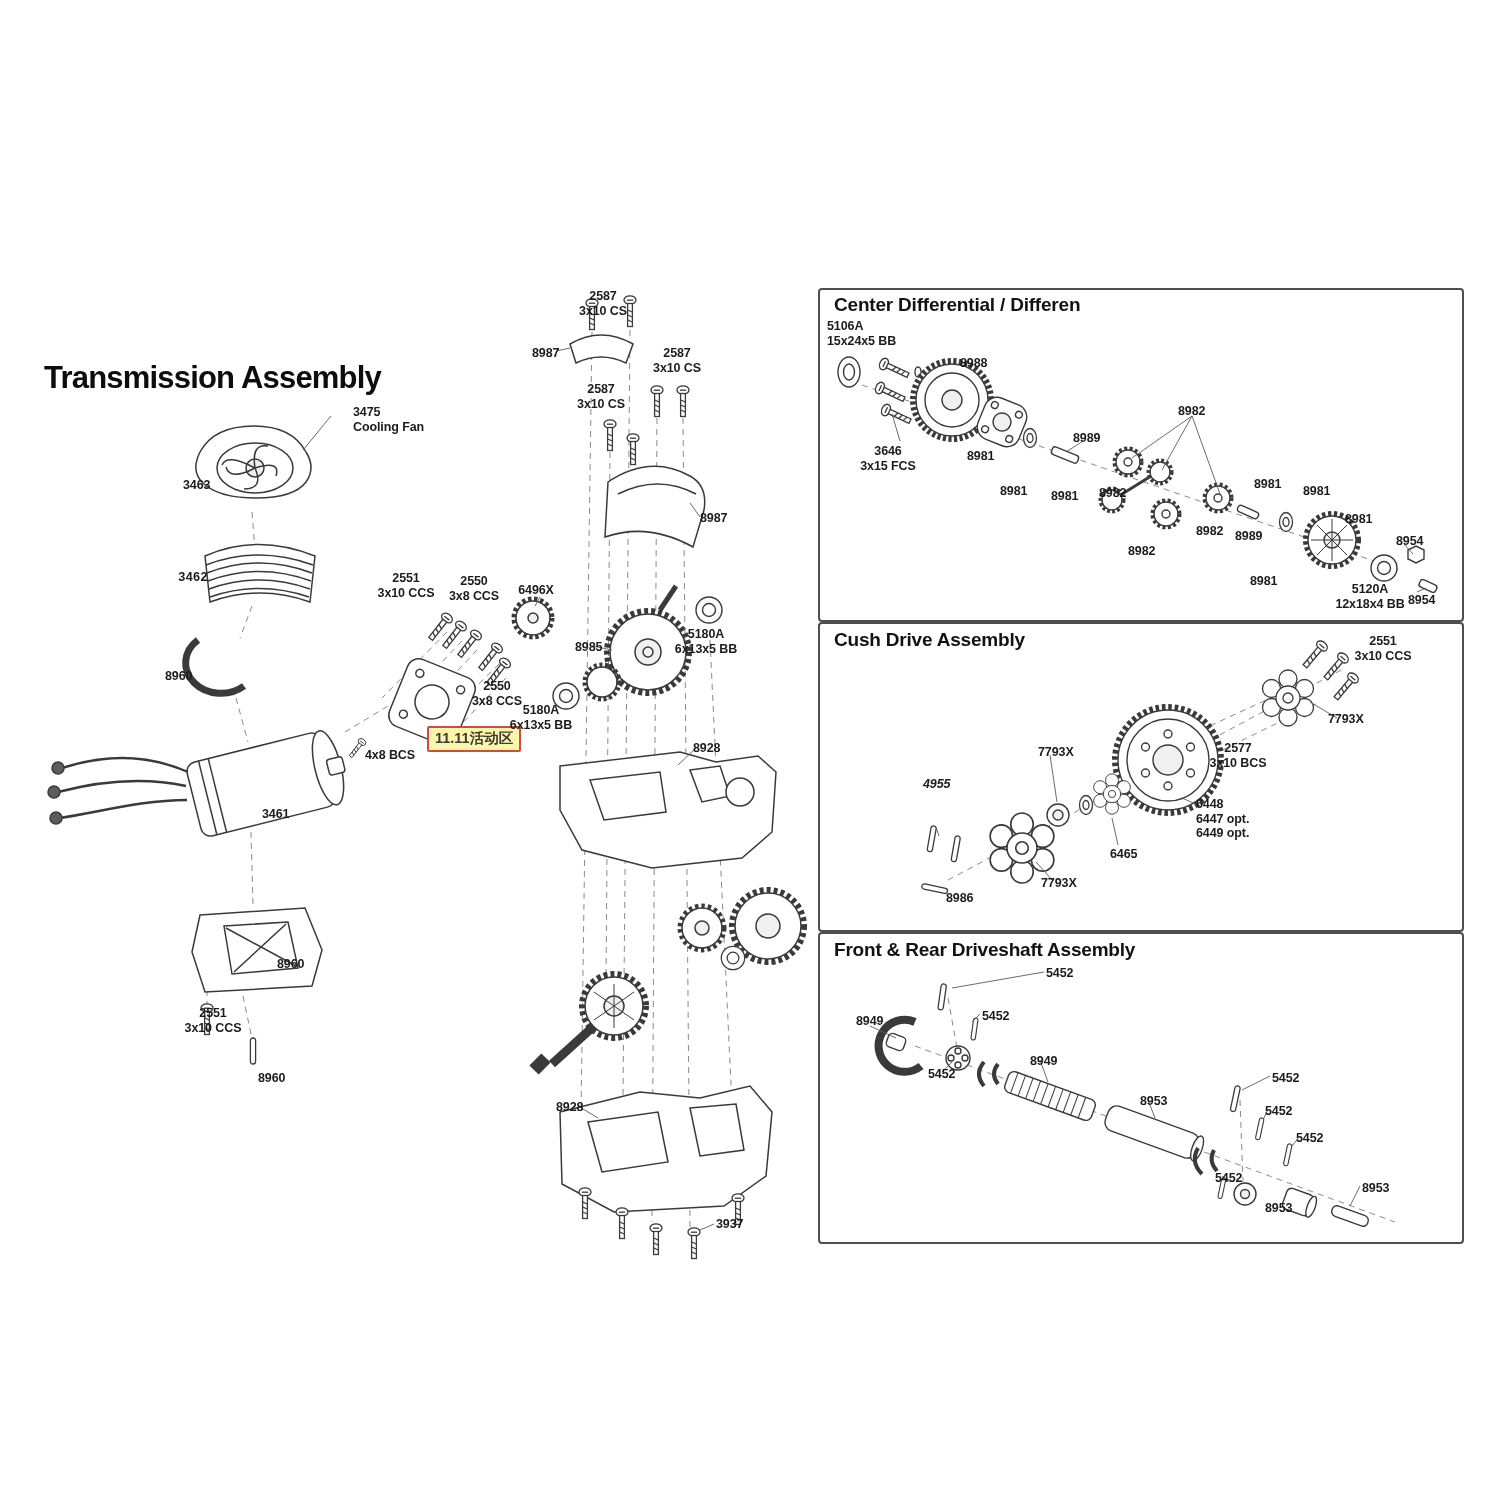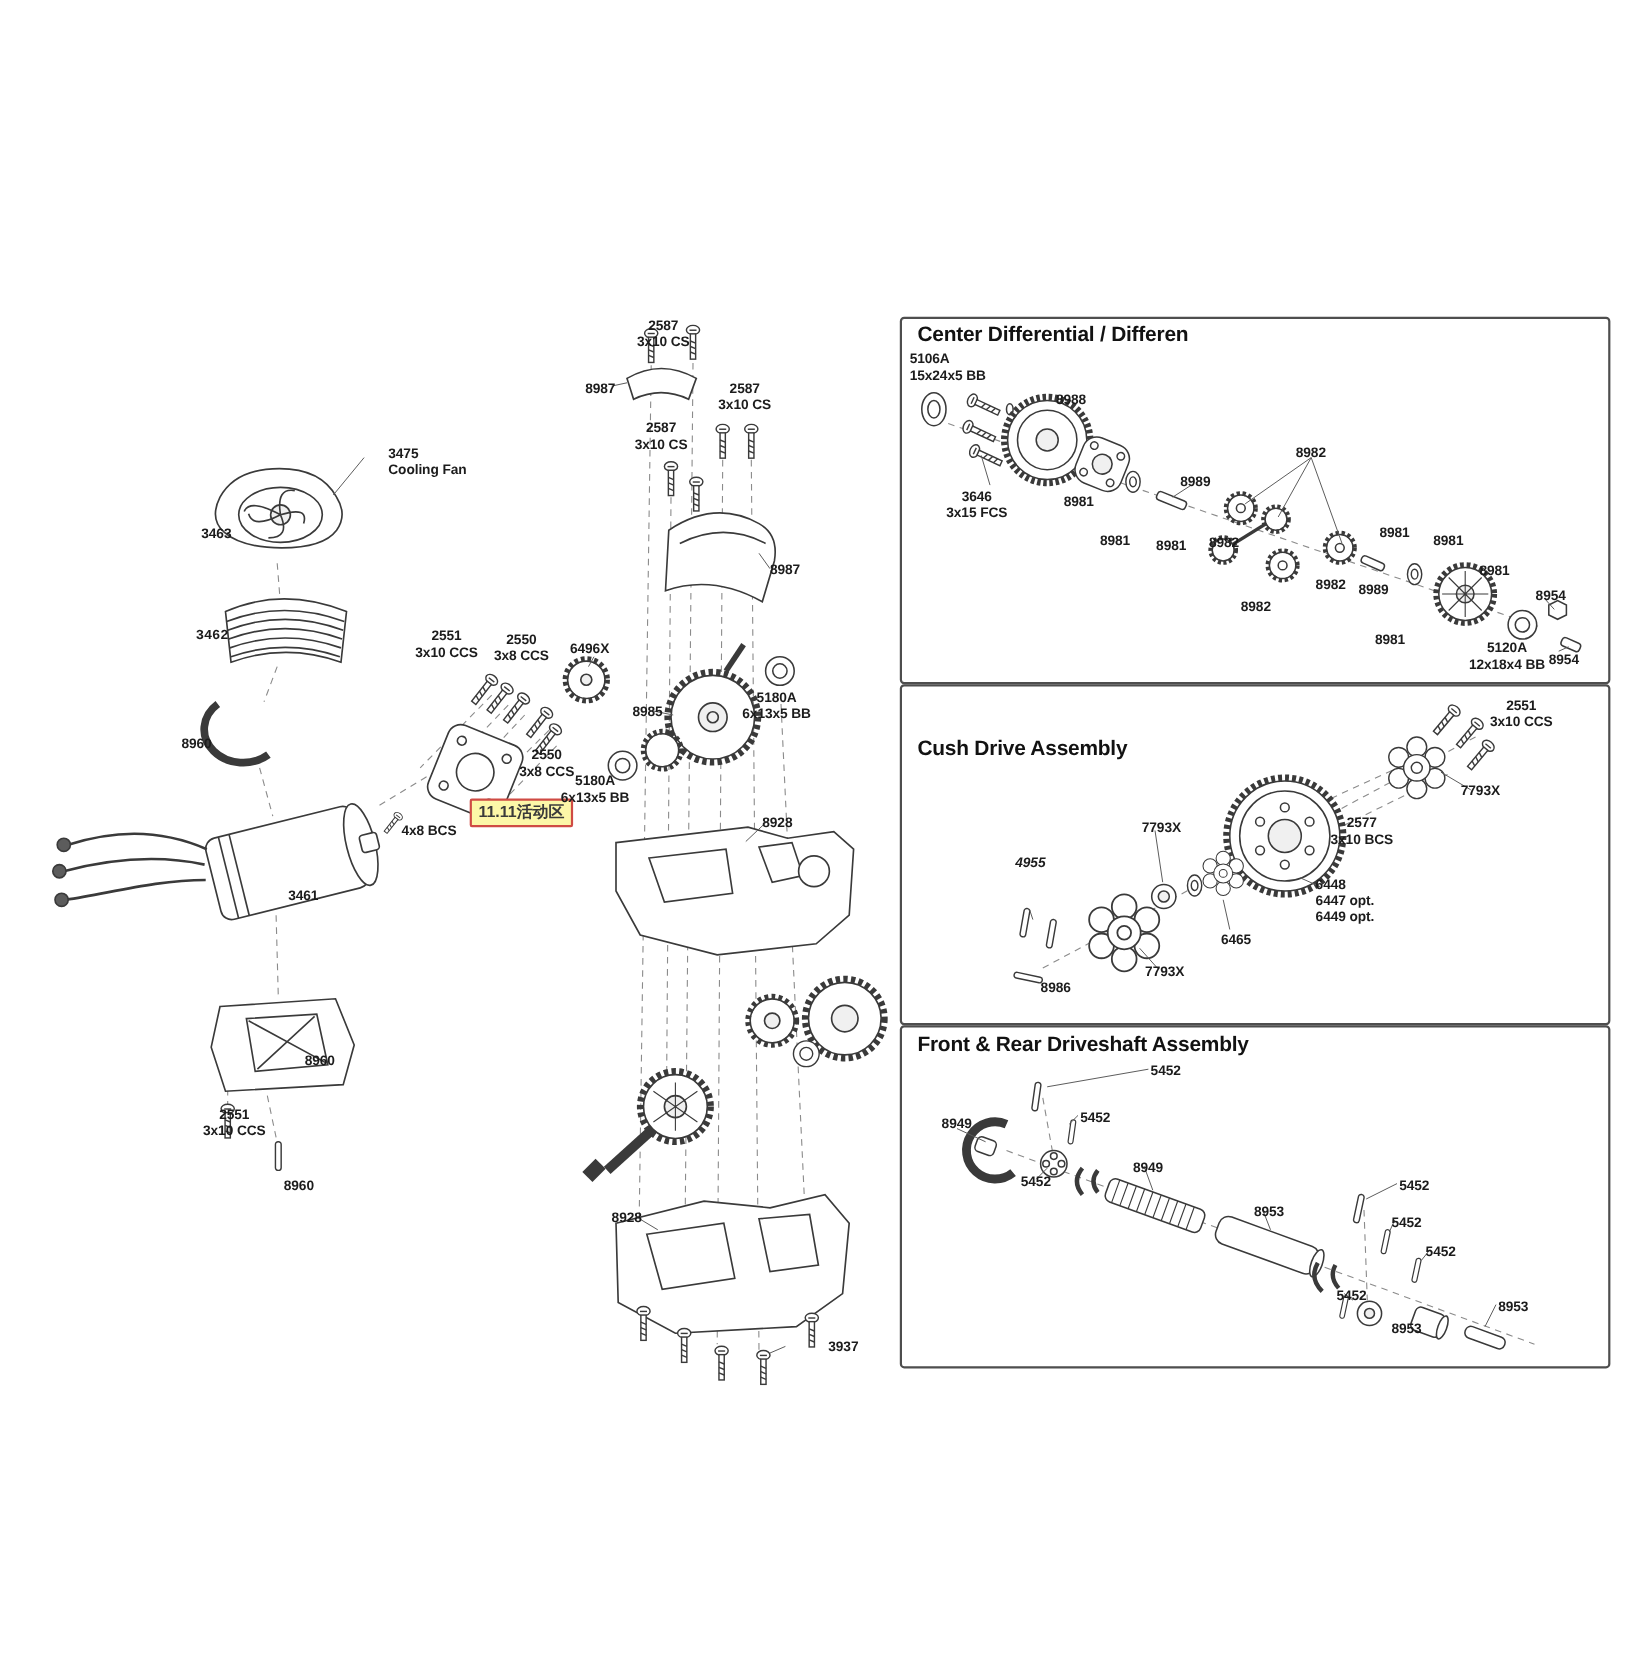--- a/index.html
+++ b/index.html
@@ -14,21 +14,21 @@
   #panel-driveshaft{left:818px;top:932px;width:642px;height:308px;}
   #overlay{position:absolute;left:0;top:0;width:1500px;height:1504px;}
   #main-title{
     position:absolute;left:44px;top:360px;margin:0;
     font-size:31px;font-weight:900;letter-spacing:-0.8px;color:#0d0d0d;
   }
   .panel-title{
     position:absolute;font-size:19px;font-weight:800;color:#121212;letter-spacing:-0.2px;
   }
   #title-center-diff{left:834px;top:294px;}
-  #title-cush{left:834px;top:629px;margin-top:41px;}
+  #title-cush{left:834px;top:629px;}
   #title-driveshaft{left:834px;top:939px;}
   .plabel{
     position:absolute;font-size:12.5px;font-weight:600;line-height:1.16;
     color:#1c1c1c;white-space:pre-line;letter-spacing:-0.1px;
   }
   .plabel.center{transform:translateX(-50%);text-align:center;}
   #badge{
     position:absolute;left:427px;top:726px;font-size:14.5px;font-weight:700;
     padding:1px 6px 2px 6px;border-radius:2px;border:2px solid #cf4b44;
     background:#fcf7a8;color:#3a3a3a;
@@ -419,20 +419,21 @@
       <line x1="1148" y1="1100" x2="1155" y2="1118"></line>
       <line x1="1270" y1="1076" x2="1242" y2="1090"></line>
       <line x1="1268" y1="1109" x2="1263" y2="1120"></line>
       <line x1="1300" y1="1136" x2="1292" y2="1146"></line>
       <line x1="1222" y1="1176" x2="1230" y2="1182"></line>
       <line x1="1360" y1="1186" x2="1350" y2="1206"></line>
     </g>
   </svg>
 
   <div id="overlay">
+    <h1 id="main-title">Transmission Assembly</h1>
     <div class="panel-title" id="title-center-diff">Center Differential / Differen</div>
     <div class="panel-title" id="title-cush">Cush Drive Assembly</div>
     <div class="panel-title" id="title-driveshaft">Front &amp; Rear Driveshaft Assembly</div>
     <div id="badge" style="background: rgb(252, 247, 168); border-color: rgb(207, 75, 68); color: rgb(58, 58, 58);">11.11活动区</div>
   <div class="plabel" style="left: 333px; top: 405px; margin-left: 20px;">3475
 Cooling Fan</div>
       <div class="plabel" style="left: 183px; top: 449px; margin-top: 29px;">3463</div>
       <div class="plabel" style="left: 178px; top: 571px; font-family: Liberation Mono, monospace;">3462</div>
       <div class="plabel" style="left: 165px; top: 669px;">8960</div>
       <div class="plabel center" style="left: 406px; top: 571px;">2551
@@ -456,21 +457,21 @@
       <div class="plabel center" style="left: 677px; top: 346px;">2587
 3x10 CS</div>
       <div class="plabel center" style="left: 601px; top: 382px;">2587
 3x10 CS</div>
       <div class="plabel" style="left: 700px; top: 511px;">8987</div>
       <div class="plabel" style="left: 575px; top: 640px;">8985</div>
       <div class="plabel center" style="left: 706px; top: 627px;">5180A
 6x13x5 BB</div>
       <div class="plabel" style="left: 693px; top: 741px;">8928</div>
       <div class="plabel" style="left: 556px; top: 1100px;">8928</div>
-      <div class="plabel" style="left: 716px; top: 1217px; margin-left: 37px;">3937</div>
+      <div class="plabel" style="left: 716px; top: 1217px;">3937</div>
       <div class="plabel" style="left: 827px; top: 319px;">5106A
 15x24x5 BB</div>
       <div class="plabel" style="left: 960px; top: 356px;">8988</div>
       <div class="plabel center" style="left: 888px; top: 444px;">3646
 3x15 FCS</div>
       <div class="plabel" style="left: 967px; top: 449px;">8981</div>
       <div class="plabel" style="left: 1073px; top: 431px;">8989</div>
       <div class="plabel" style="left: 1178px; top: 404px;">8982</div>
       <div class="plabel" style="left: 1000px; top: 484px;">8981</div>
       <div class="plabel" style="left: 1051px; top: 489px;">8981</div>

